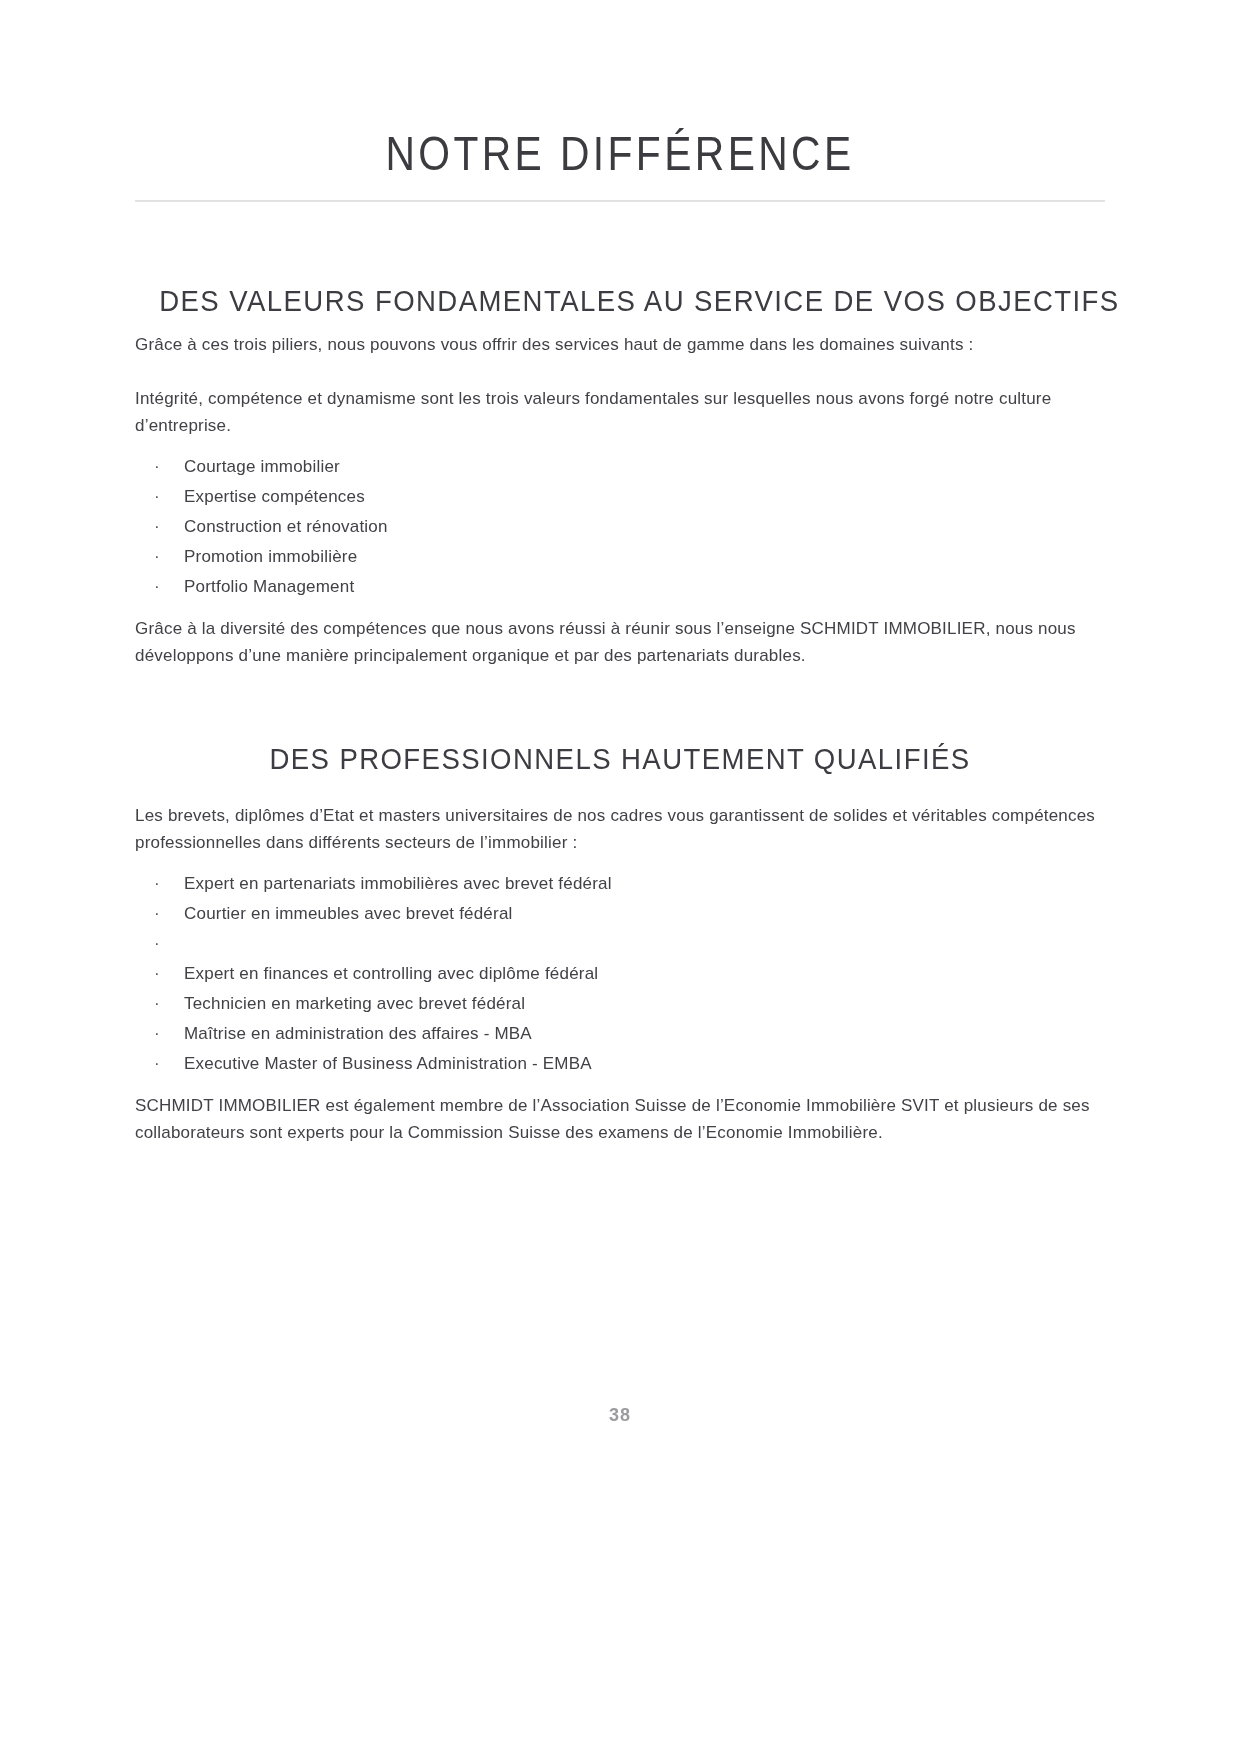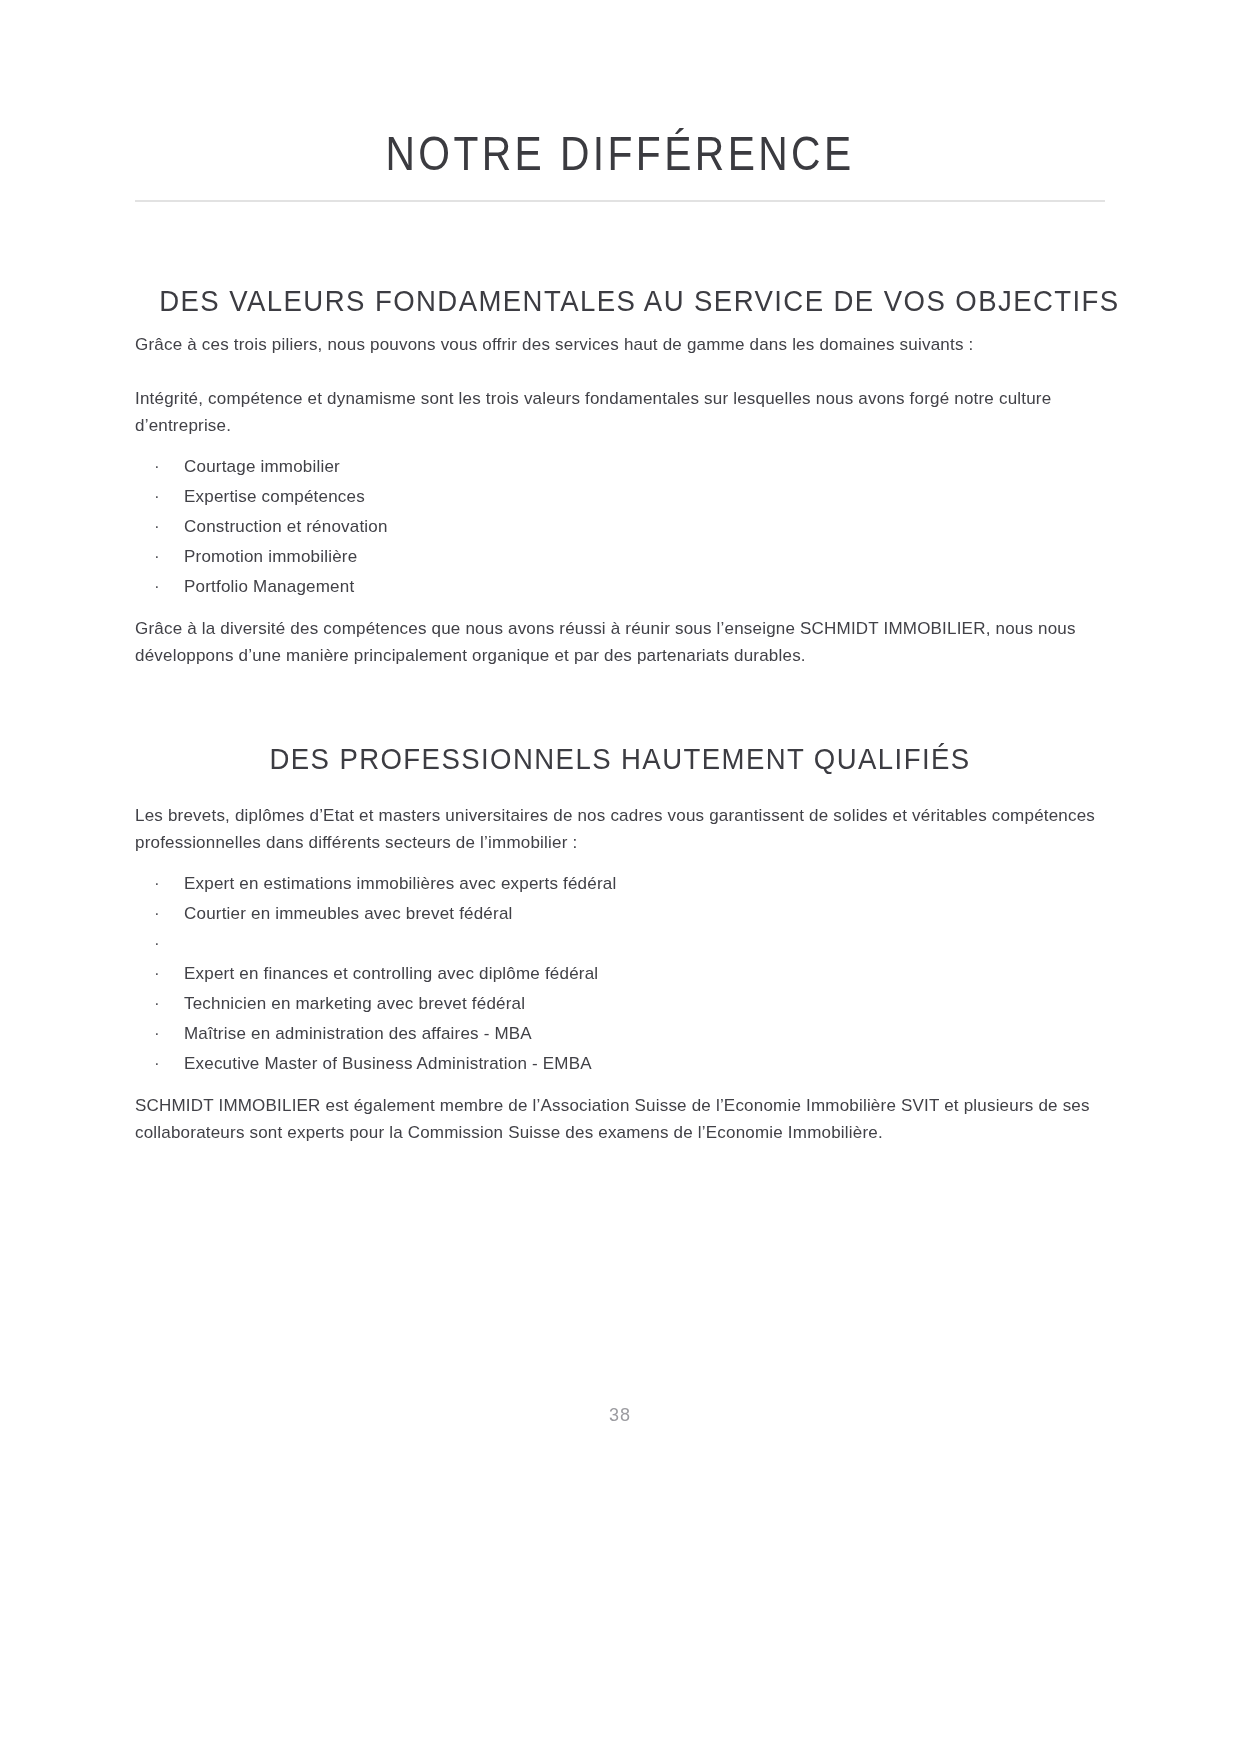--- a/index.html
+++ b/index.html
@@ -108,20 +108,21 @@
     line-height: 30px;
     color: #3e3e44;
   }
   
   .page-footer {
     position: absolute;
     left: 0;
     right: 0;
     bottom: 56px;
     text-align: center;
+    font-weight: bold;
   }
   .page-number {
     font-size: 18px;
     letter-spacing: 1px;
     color: #9b9ba0;
   }
 </style>
 </head>
 <body>
 
@@ -161,21 +162,21 @@
       </ul>
       <p class="body-text">Grâce à la diversité des compétences que nous avons réussi à réunir sous l’enseigne SCHMIDT IMMOBILIER, nous nous développons d’une manière principalement organique et par des partenariats durables.</p>
     </section>
 
     <section class="section-two">
       <h2 class="section-heading">DES PROFESSIONNELS HAUTEMENT QUALIFIÉS</h2>
       <p class="body-text first">Les brevets, diplômes d’Etat et masters universitaires de nos cadres vous garantissent de solides et véritables compétences professionnelles dans différents secteurs de l’immobilier :</p>
       <ul class="bullet-list">
         <li>
           <span class="marker">·</span>
-          <span class="li-text">Expert en estimations immobilières avec experts fédéral</span>
+          <span class="li-text">Expert en partenariats immobilières avec brevet fédéral</span>
         </li>
         <li>
           <span class="marker">·</span>
           <span class="li-text">Courtier en immeubles avec brevet fédéral</span>
         </li>
         <li>
           <span class="marker">·</span>
         </li>
         <li>
           <span class="marker">·</span>

